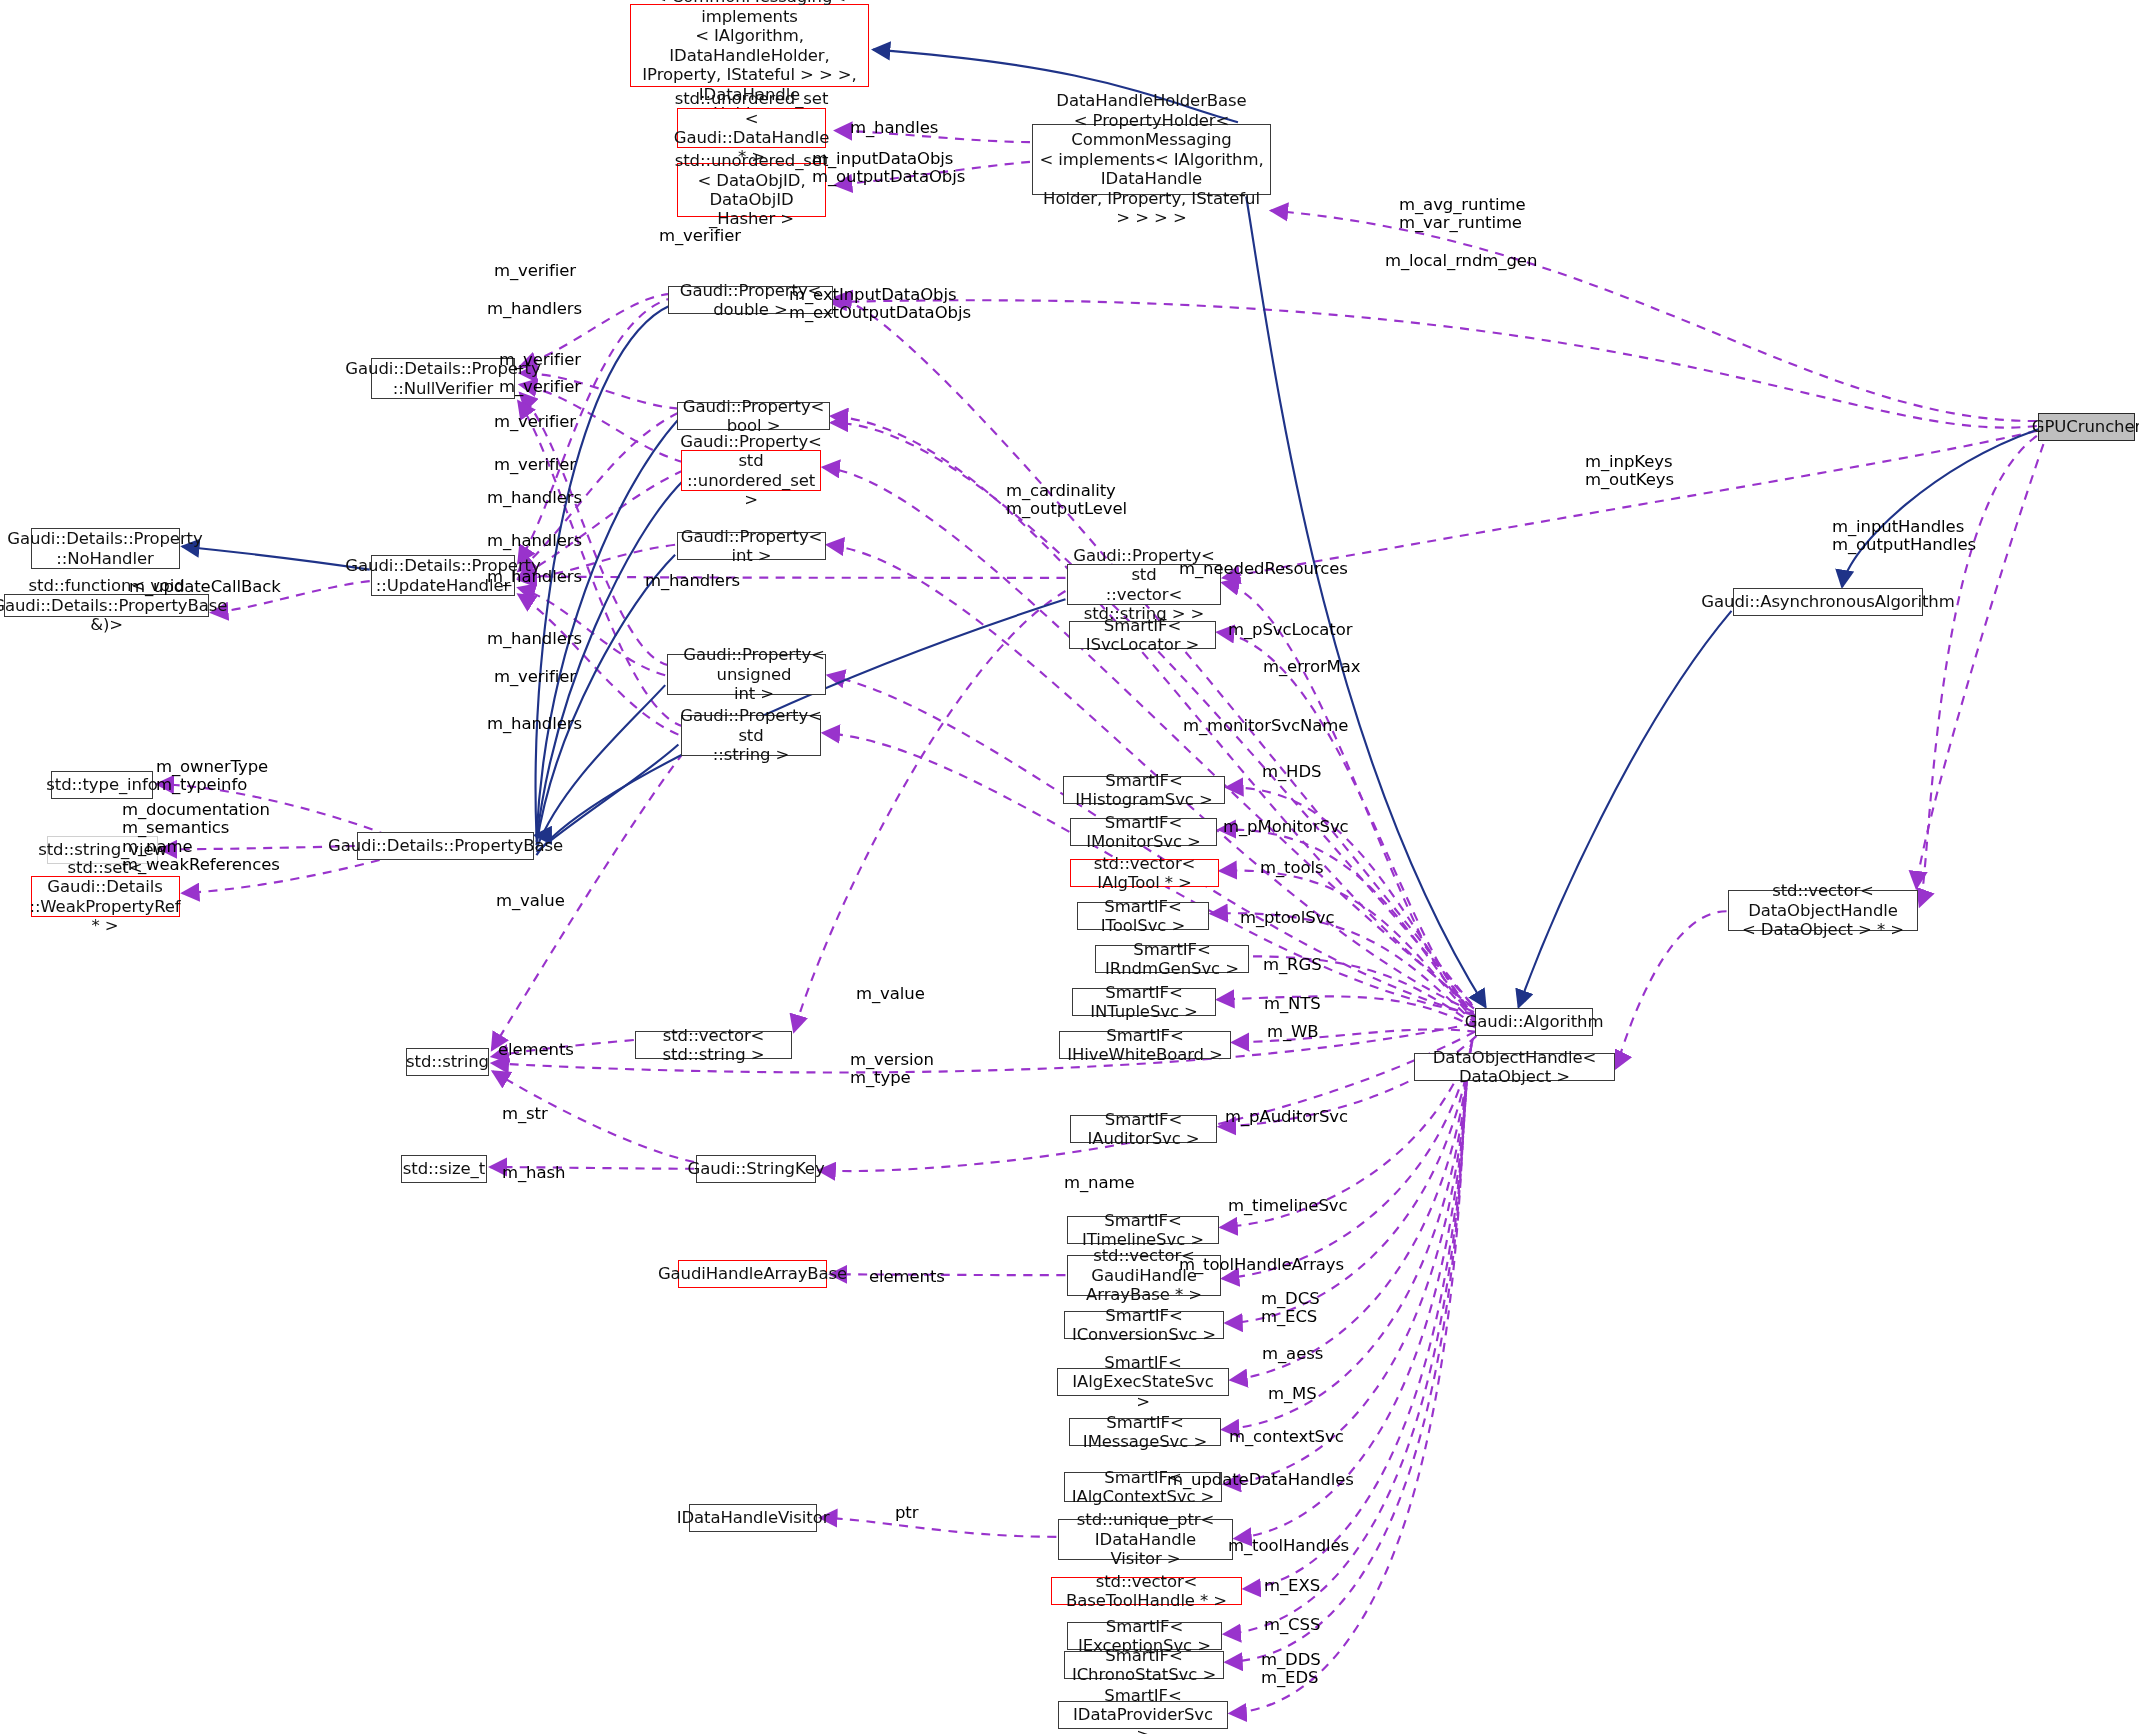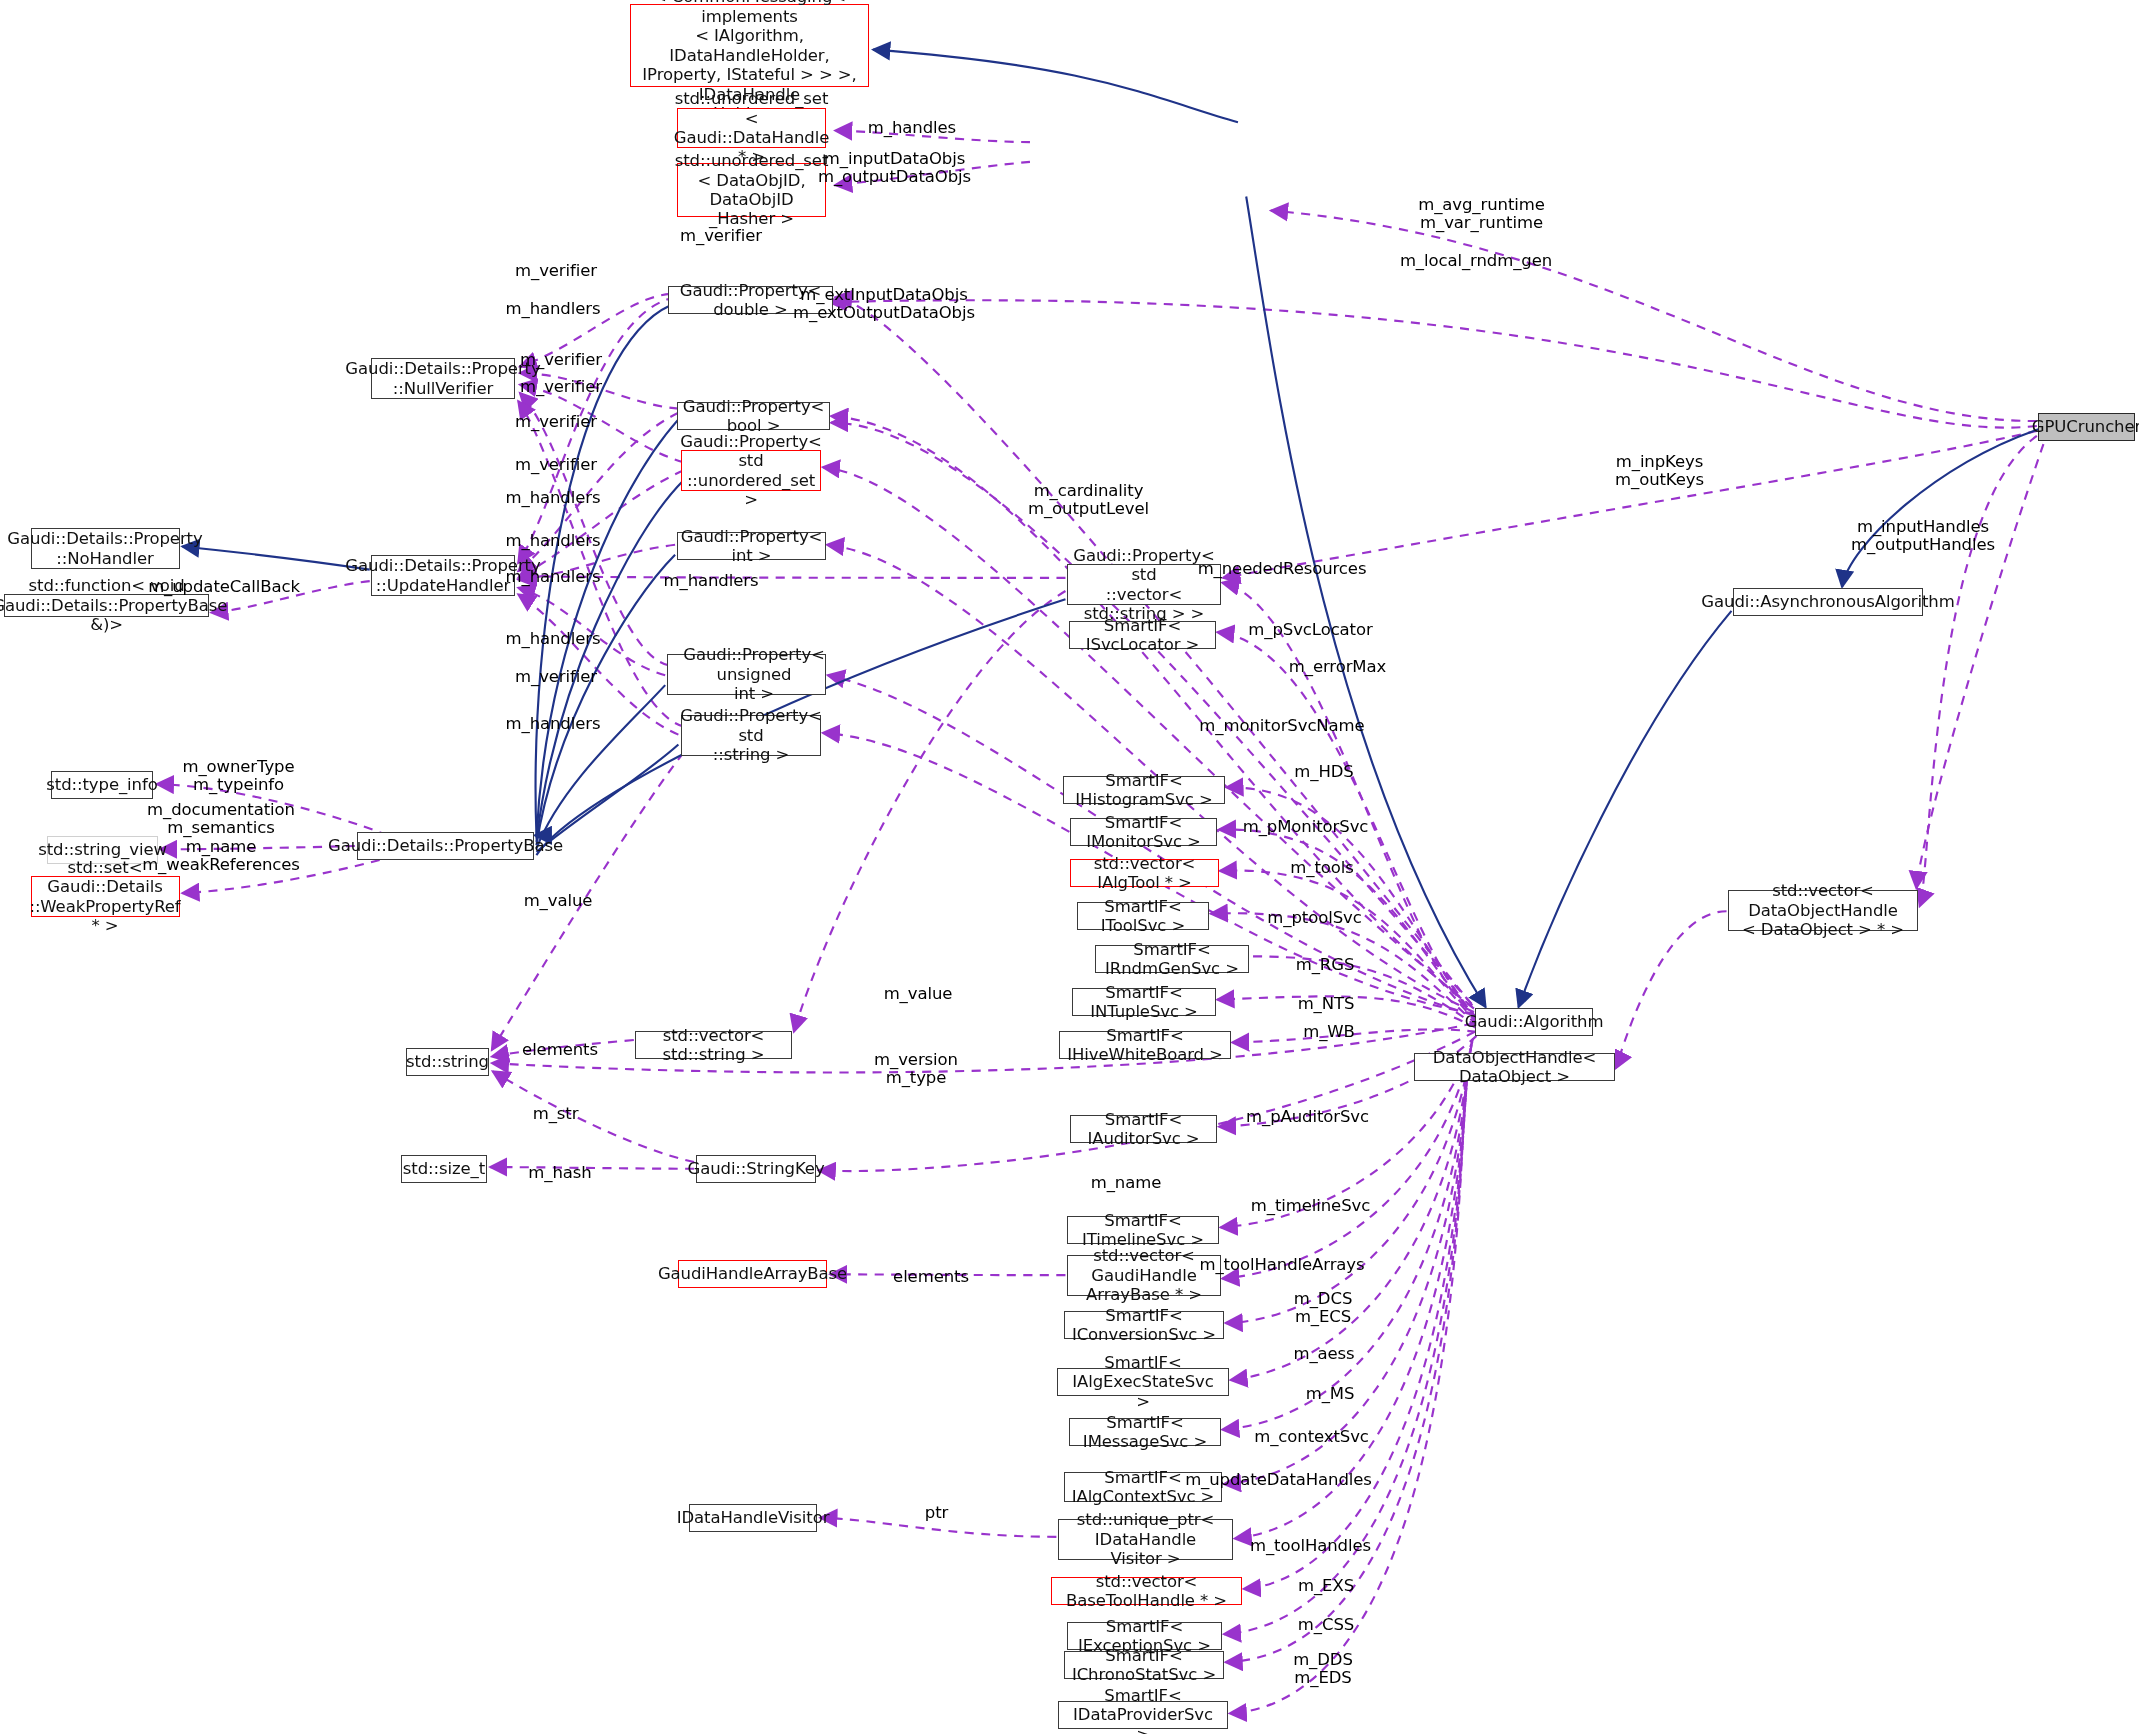--- a/index.html
+++ b/index.html
@@ -40,21 +40,21 @@
   }
   .node.red    { border-color: #ff0000; }
   .node.grey   { border-color: #2a2a2a; background: #bfbfbf; }
   .node.light  { border-color: #d0d0d0; }
   .edge-label {
     position: absolute;
     font-size: 16.5px;
     color: #000000;
     line-height: 1.12;
     white-space: pre-line;
-    text-align: center;
+    text-align: left;
     letter-spacing: -0.1px;
   }
 </style>
 </head>
 <body>
 
 <div id="canvas">
 
   <svg class="edges" viewBox="0 0 2593 2102">
     <defs>
@@ -178,20 +178,24 @@
   <div class="node red" style="left:630px;  top:4.1px;    width:239px; height:83px;">extends&lt; PropertyHolder
 &lt; CommonMessaging&lt; implements
 &lt; IAlgorithm, IDataHandleHolder,
 IProperty, IStateful &gt; &gt; &gt;, IDataHandle
 Holder &gt;</div>
   <div class="node red" style="left:677px;  top:108px;  width:149px; height:40px;">std::unordered_set
 &lt; Gaudi::DataHandle * &gt;</div>
   <div class="node red" style="left:677px;  top:163px;  width:149px; height:54px;">std::unordered_set
 &lt; DataObjID, DataObjID
 _Hasher &gt;</div>
+  <div class="node" style="left:1032px; top:124px;  width:239px; height:71px;">DataHandleHolderBase
+&lt; PropertyHolder&lt; CommonMessaging
+&lt; implements&lt; IAlgorithm, IDataHandle
+Holder, IProperty, IStateful &gt; &gt; &gt; &gt;</div>
   <div class="node" style="left:668px;  top:286px;  width:165px; height:28px;">Gaudi::Property&lt; double &gt;</div>
   <div class="node" style="left:371px;  top:358px;  width:144px; height:41px;">Gaudi::Details::Property
 ::NullVerifier</div>
   <div class="node" style="left:677px;  top:402px;  width:153px; height:28px;">Gaudi::Property&lt; bool &gt;</div>
   <div class="node red" style="left:681px;  top:450px;  width:140px; height:41px;">Gaudi::Property&lt; std
 ::unordered_set &gt;</div>
   <div class="node" style="left:30.5px;   top:528px;  width:149px; height:41px;">Gaudi::Details::Property
 ::NoHandler</div>
   <div class="node" style="left:677px;  top:532px;  width:149px; height:28px;">Gaudi::Property&lt; int &gt;</div>
   <div class="node" style="left:371px;  top:555px;  width:144px; height:41px;">Gaudi::Details::Property

